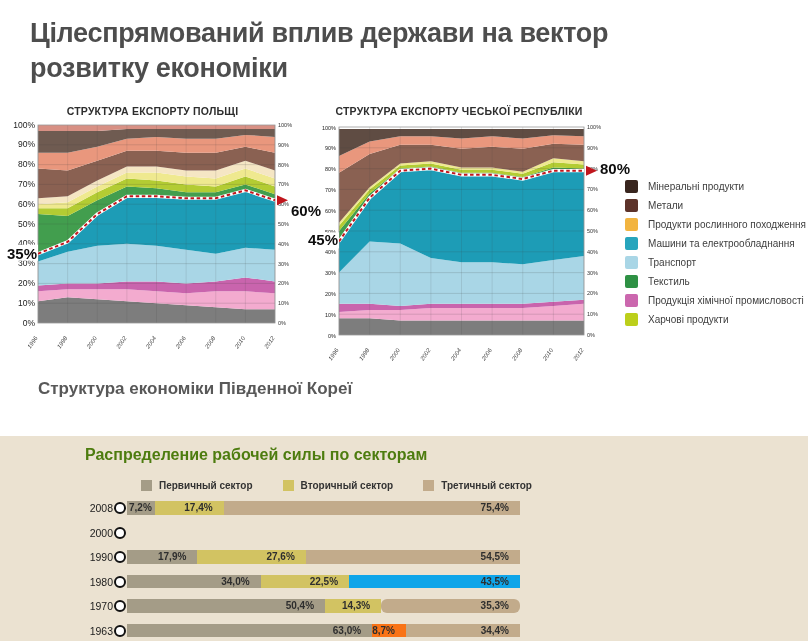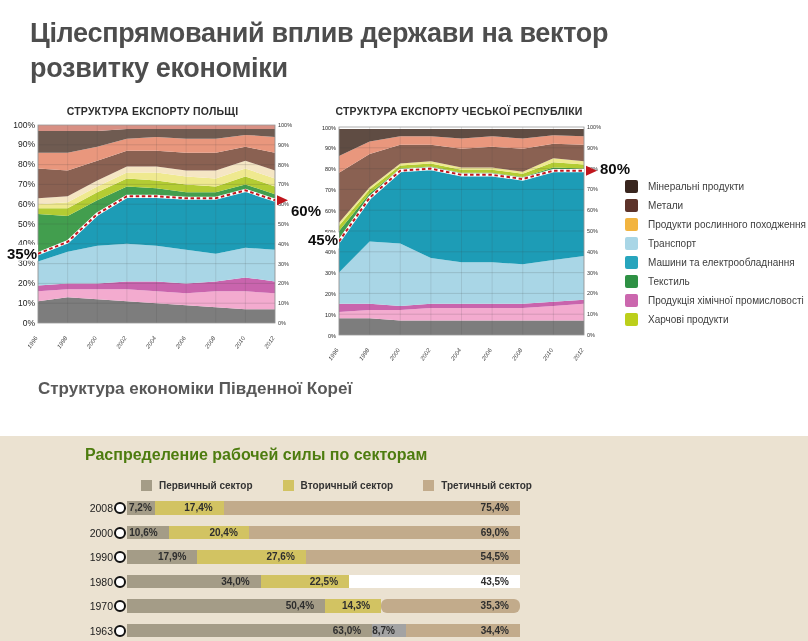--- a/index.html
+++ b/index.html
@@ -198,26 +198,26 @@
         </div>
         <div class="legend-item">
           <span class="legend-swatch" style="background: rgb(93, 51, 42);"></span>
           <span class="legend-label">Метали</span>
         </div>
         <div class="legend-item">
           <span class="legend-swatch" style="background: rgb(242, 180, 64);"></span>
           <span class="legend-label">Продукти рослинного походження</span>
         </div>
         <div class="legend-item">
+          <span class="legend-swatch" style="background: rgb(39, 165, 189);"></span>
+          <span class="legend-label">Машини та електрообладнання</span>
+        </div>
+        <div class="legend-item">
           <span class="legend-swatch" style="background: rgb(169, 214, 230);"></span>
           <span class="legend-label">Транспорт</span>
-        </div>
-        <div class="legend-item">
-          <span class="legend-swatch" style="background: rgb(39, 165, 189);"></span>
-          <span class="legend-label">Машини та електрообладнання</span>
         </div>
         <div class="legend-item">
           <span class="legend-swatch" style="background: rgb(46, 145, 68);"></span>
           <span class="legend-label">Текстиль</span>
         </div>
         <div class="legend-item">
           <span class="legend-swatch" style="background: rgb(203, 103, 174);"></span>
           <span class="legend-label">Продукція хімічної промисловості</span>
         </div>
         <div class="legend-item">
@@ -258,31 +258,20 @@
                 <span class="kseg-label right">17,4%</span>
               </div>
               <div class="kseg" style="width: 75.4%; background: rgb(194, 171, 139);">
                 <span class="kseg-label right">75,4%</span>
               </div>
             </div>
           </div>
           <div class="krow">
             <span class="krow-year">2000</span>
             <span class="krow-circle"></span>
-            <div class="krow-bar">
-              <div class="kseg" style="width: 10.6%; background: rgb(164, 156, 135);">
-                <span class="kseg-label right">10,6%</span>
-              </div>
-              <div class="kseg" style="width: 20.4%; background: rgb(210, 195, 98);">
-                <span class="kseg-label right">20,4%</span>
-              </div>
-              <div class="kseg" style="width: 69%; background: rgb(194, 171, 139);">
-                <span class="kseg-label right">69,0%</span>
-              </div>
-            </div>
           </div>
           <div class="krow">
             <span class="krow-year">1990</span>
             <span class="krow-circle"></span>
             <div class="krow-bar">
               <div class="kseg" style="width: 17.9%; background: rgb(164, 156, 135);">
                 <span class="kseg-label right">17,9%</span>
               </div>
               <div class="kseg" style="width: 27.6%; background: rgb(210, 195, 98);">
                 <span class="kseg-label right">27,6%</span>
@@ -295,21 +284,21 @@
           <div class="krow">
             <span class="krow-year">1980</span>
             <span class="krow-circle"></span>
             <div class="krow-bar">
               <div class="kseg" style="width: 34%; background: rgb(164, 156, 135);">
                 <span class="kseg-label right">34,0%</span>
               </div>
               <div class="kseg" style="width: 22.5%; background: rgb(210, 195, 98);">
                 <span class="kseg-label right">22,5%</span>
               </div>
-              <div class="kseg" style="width: 43.5%; background: #ffffff;">
+              <div class="kseg" style="width: 43.5%; background: #0ea5e9;">
                 <span class="kseg-label right">43,5%</span>
               </div>
             </div>
           </div>
           <div class="krow">
             <span class="krow-year">1970</span>
             <span class="krow-circle"></span>
             <div class="krow-bar">
               <div class="kseg" style="width: 50.4%; background: rgb(164, 156, 135);">
                 <span class="kseg-label right">50,4%</span>
@@ -322,21 +311,21 @@
               </div>
             </div>
           </div>
           <div class="krow">
             <span class="krow-year">1963</span>
             <span class="krow-circle"></span>
             <div class="krow-bar">
               <div class="kseg" style="width: 63%; background: rgb(164, 156, 135);">
                 <span class="kseg-label right">63,0%</span>
               </div>
-              <div class="kseg" style="width: 8.7%; background: #a3a3a3;">
+              <div class="kseg" style="width: 8.7%; background: #f97316;">
                 <span class="kseg-label right">8,7%</span>
               </div>
               <div class="kseg" style="width: 29.3%; background: rgb(194, 171, 139);">
                 <span class="kseg-label right">34,4%</span>
               </div>
             </div>
           </div>
         </div>
     </div>
   </div>

